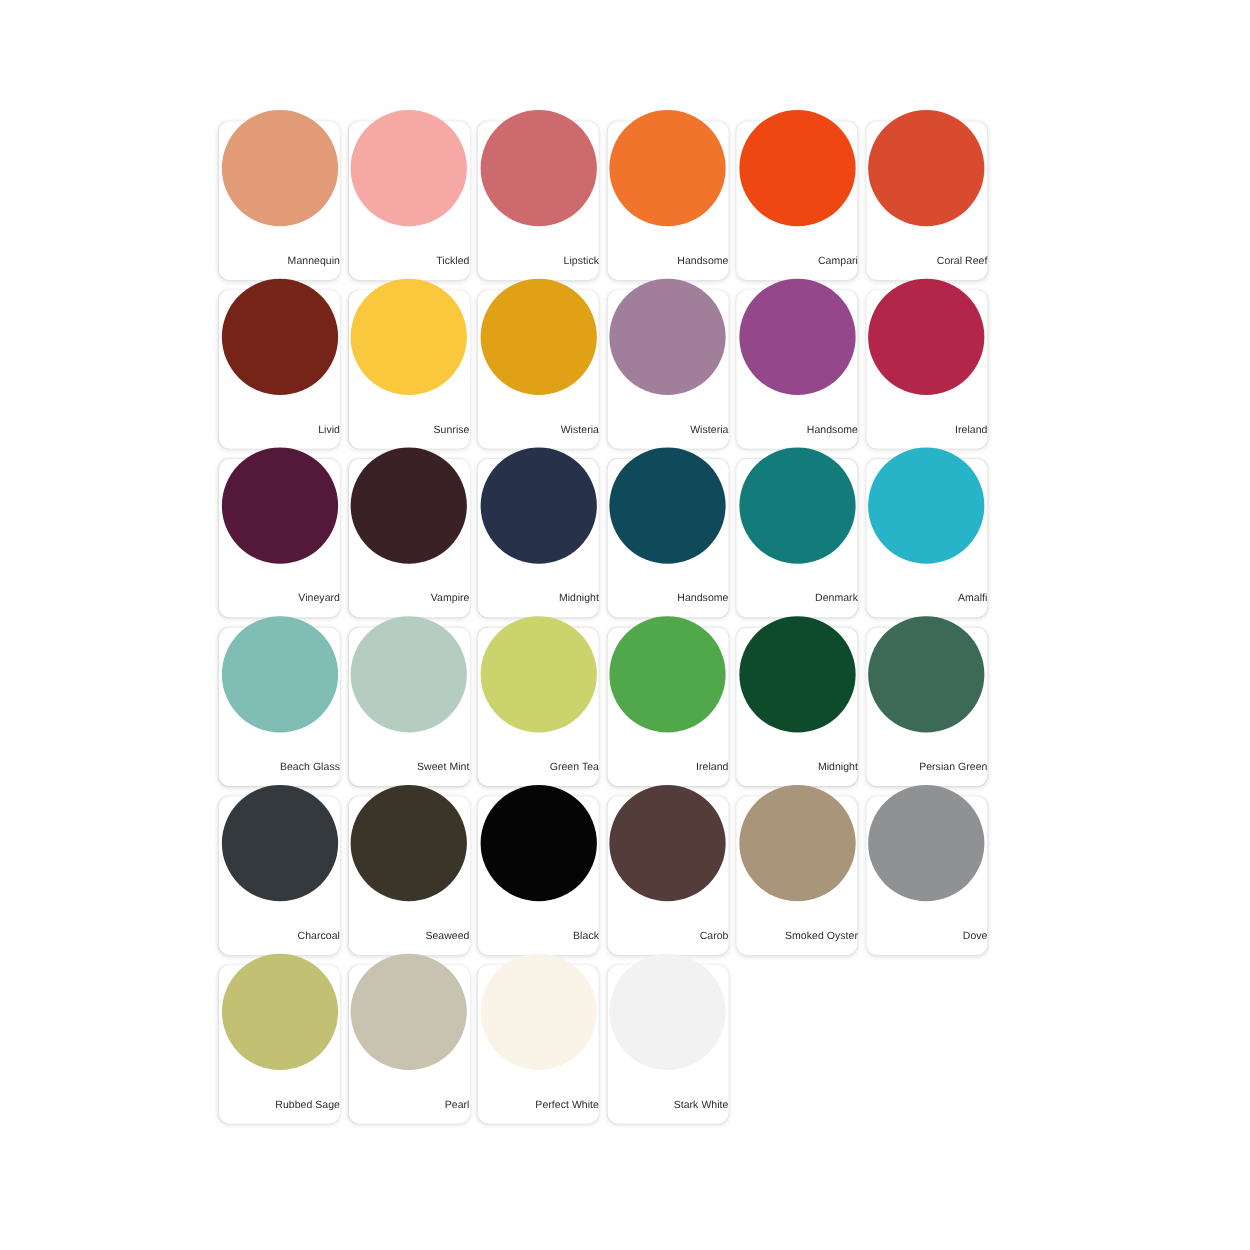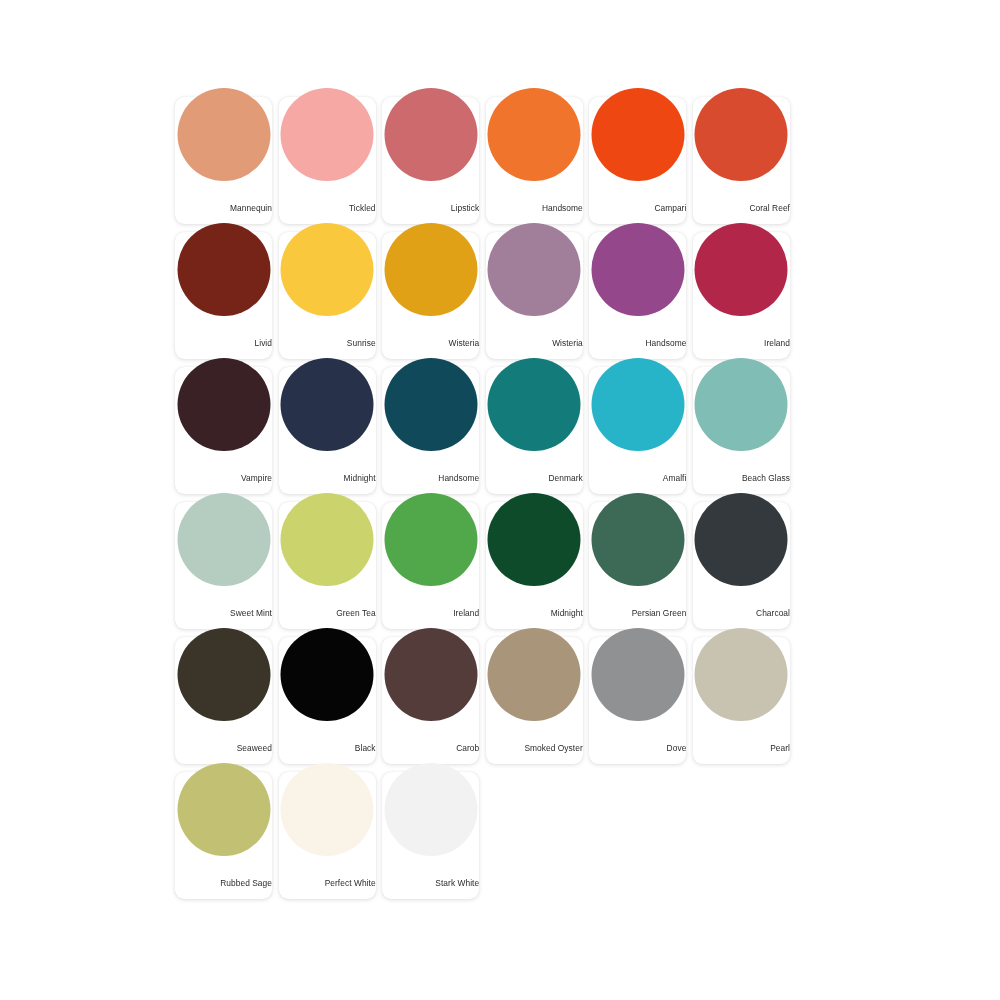--- a/index.html
+++ b/index.html
@@ -117,20 +117,24 @@
       </div>
       <div class="swatch-card">
         <div class="swatch-circle" style="background: rgb(148, 71, 139);"></div>
         <div class="swatch-label">Handsome</div>
       </div>
       <div class="swatch-card">
         <div class="swatch-circle" style="background: rgb(178, 38, 74);"></div>
         <div class="swatch-label">Ireland</div>
       </div>
       <div class="swatch-card">
+        <div class="swatch-circle" style="background: rgb(84, 24, 58);"></div>
+        <div class="swatch-label">Vineyard</div>
+      </div>
+      <div class="swatch-card">
         <div class="swatch-circle" style="background: rgb(58, 33, 38);"></div>
         <div class="swatch-label">Vampire</div>
       </div>
       <div class="swatch-card">
         <div class="swatch-circle" style="background: rgb(39, 49, 74);"></div>
         <div class="swatch-label">Midnight</div>
       </div>
       <div class="swatch-card">
         <div class="swatch-circle" style="background: rgb(16, 73, 90);"></div>
         <div class="swatch-label">Handsome</div>
@@ -185,28 +189,28 @@
       </div>
       <div class="swatch-card">
         <div class="swatch-circle" style="background: rgb(168, 149, 122);"></div>
         <div class="swatch-label">Smoked Oyster</div>
       </div>
       <div class="swatch-card">
         <div class="swatch-circle" style="background: rgb(144, 145, 146);"></div>
         <div class="swatch-label">Dove</div>
       </div>
       <div class="swatch-card">
+        <div class="swatch-circle" style="background: rgb(194, 193, 115);"></div>
+        <div class="swatch-label">Rubbed Sage</div>
+      </div>
+      <div class="swatch-card">
         <div class="swatch-circle" style="background: rgb(200, 195, 176);"></div>
         <div class="swatch-label">Pearl</div>
       </div>
       <div class="swatch-card">
-        <div class="swatch-circle" style="background: rgb(194, 193, 115);"></div>
-        <div class="swatch-label">Rubbed Sage</div>
-      </div>
-      <div class="swatch-card">
         <div class="swatch-circle" style="background: rgb(250, 244, 232);"></div>
         <div class="swatch-label">Perfect White</div>
       </div>
       <div class="swatch-card">
         <div class="swatch-circle" style="background: rgb(242, 242, 242);"></div>
         <div class="swatch-label">Stark White</div>
       </div>
     </div>
 </div>
 

